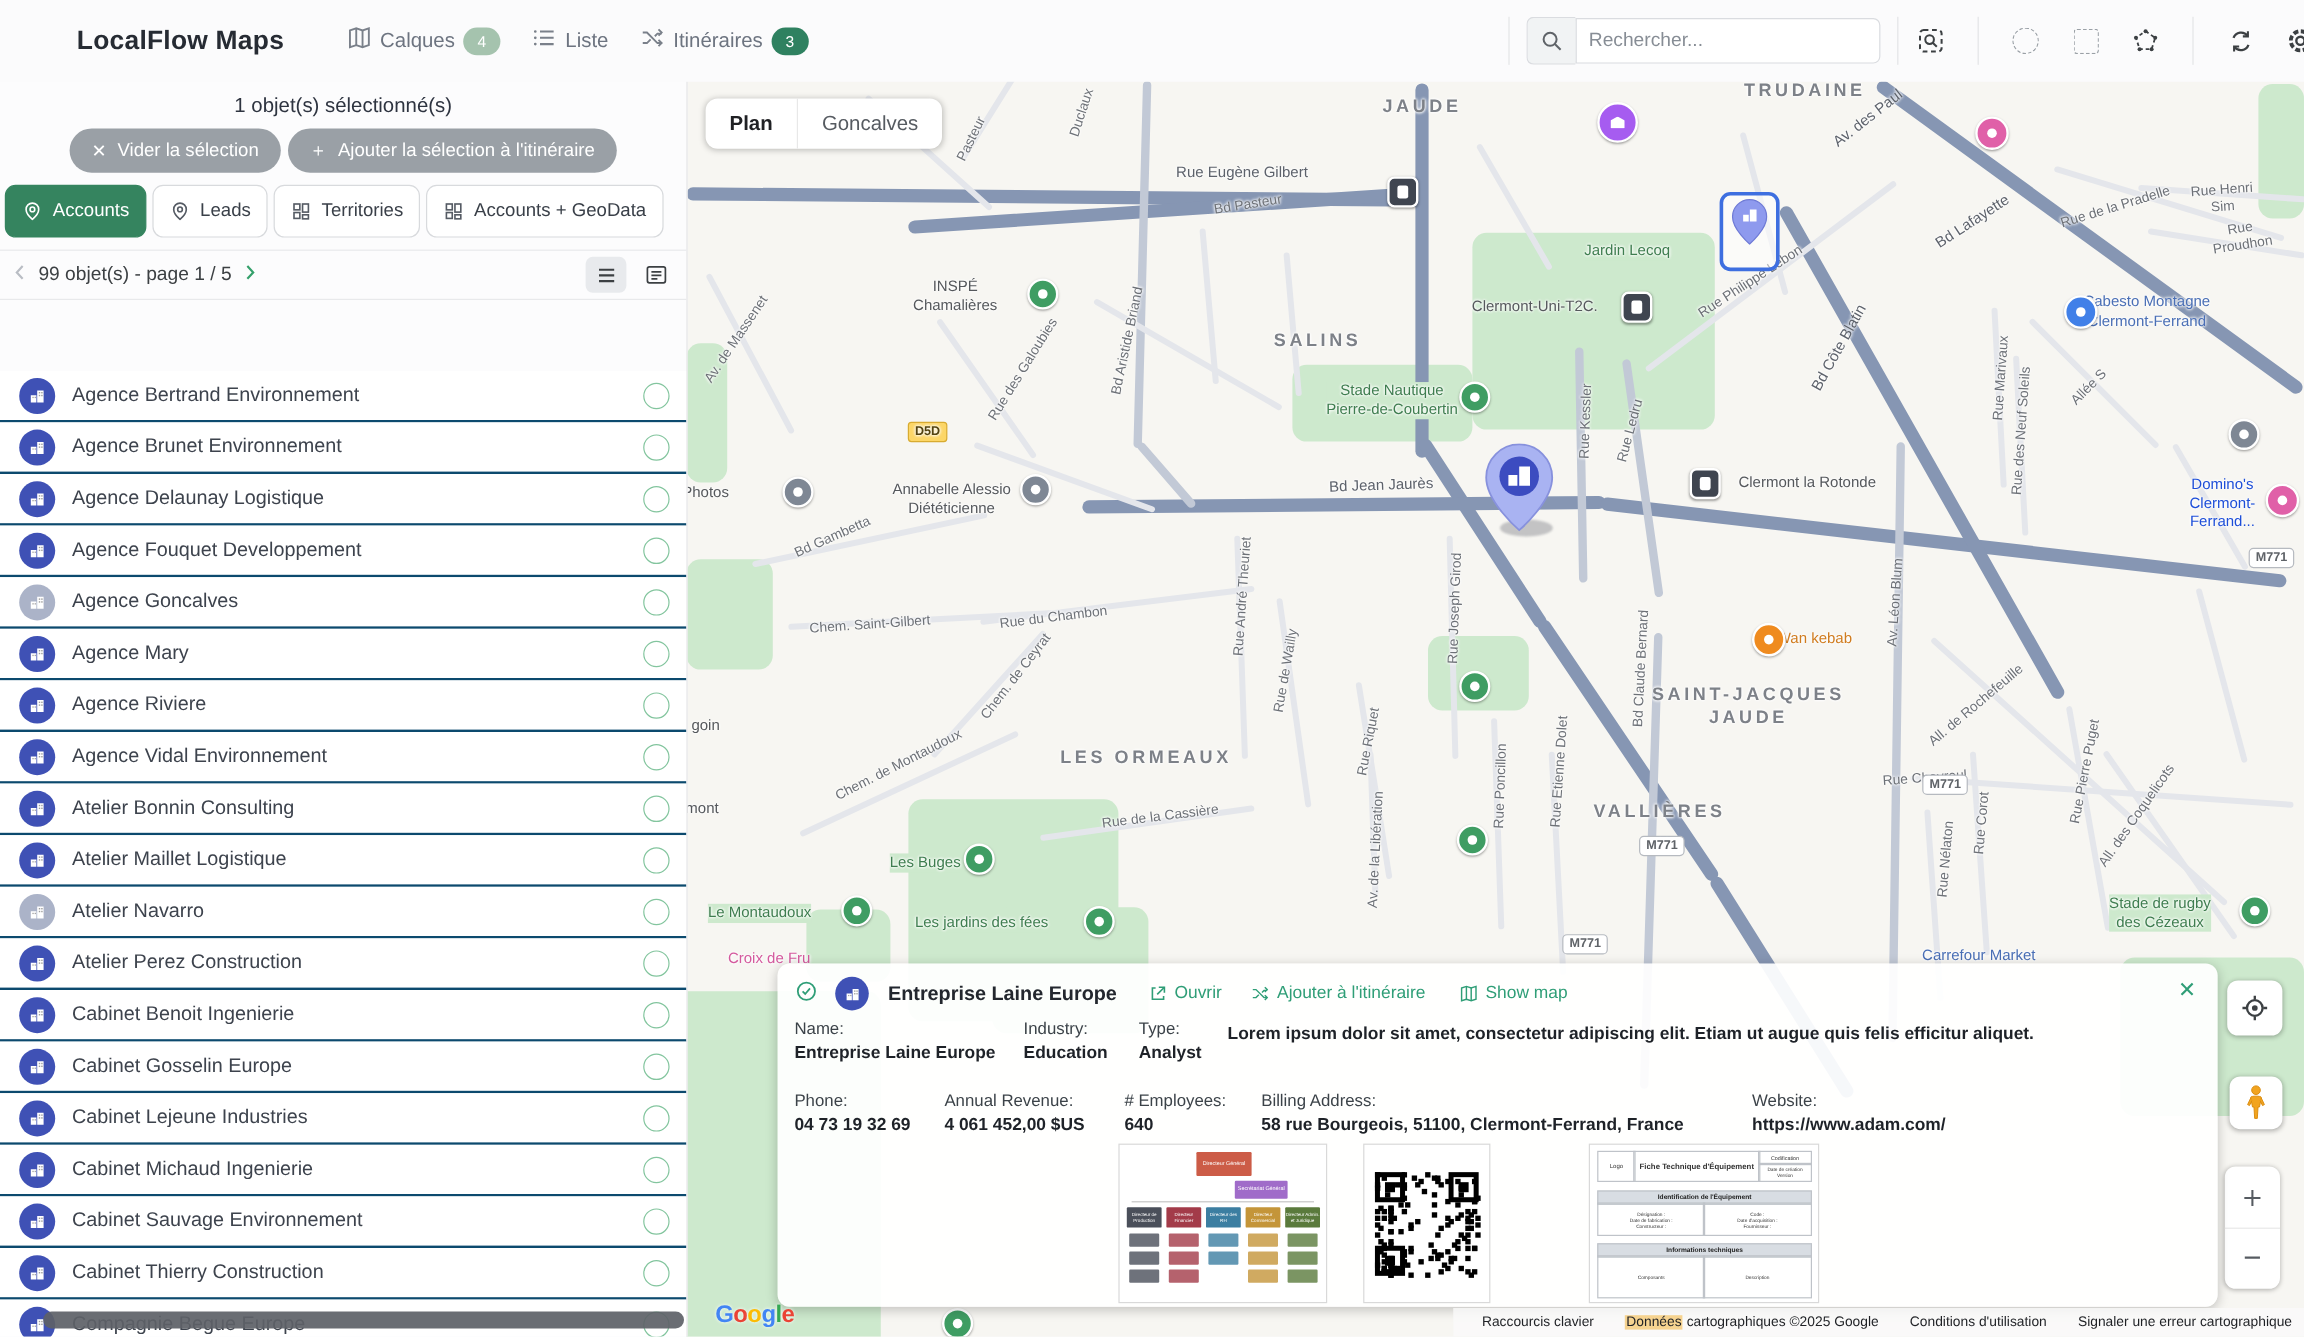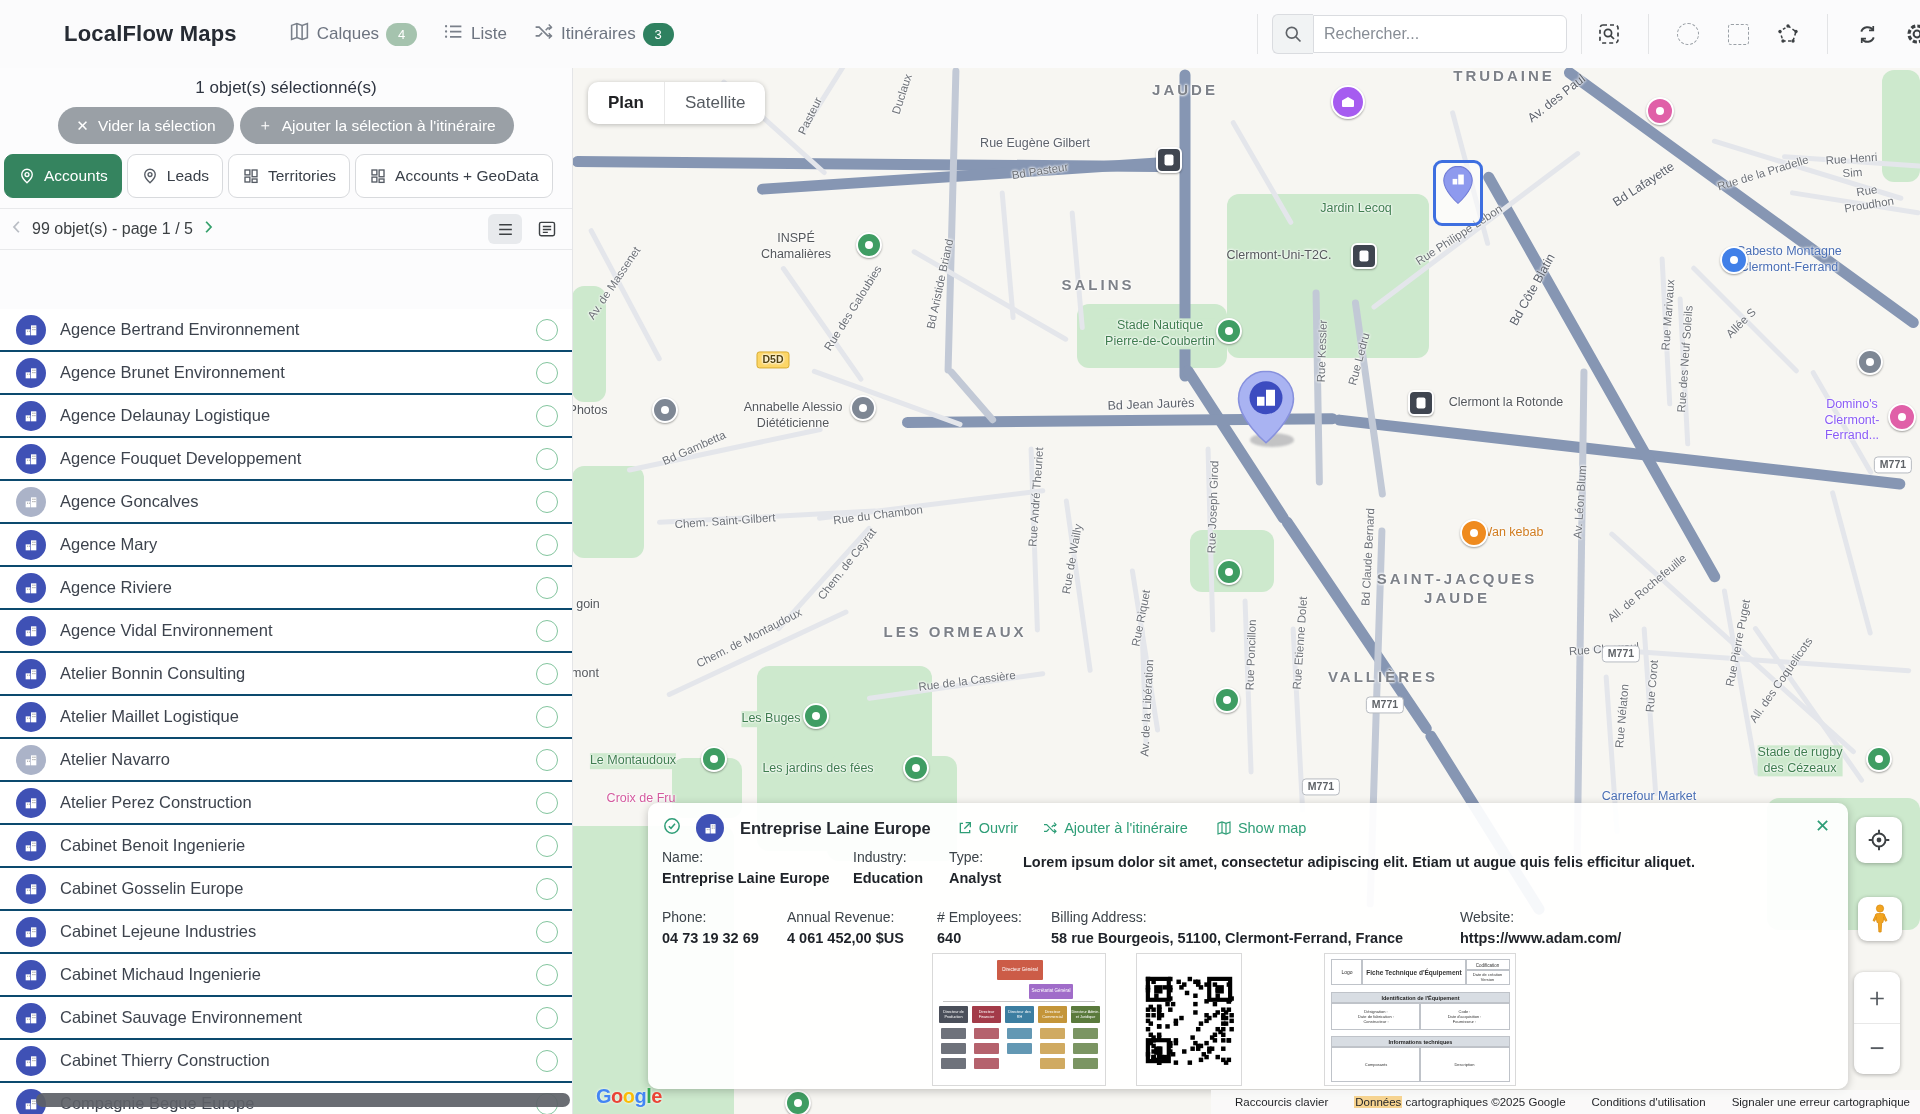--- a/index.html
+++ b/index.html
@@ -69,21 +69,21 @@
   .r2{height:5px;background:#e4e6eb;}
   .lbl{position:absolute;z-index:4;white-space:pre-line;text-align:center;
     text-shadow:0 0 3px #fff,0 0 3px #fff,0 0 2px #fff;line-height:1.25;}
   .lbl.area{font-size:15px;font-weight:600;color:#7d8188;letter-spacing:3px;}
   .lbl.st{font-size:11.5px;color:#6d7177;}
   .lbl.stM{font-size:12.5px;color:#5d626b;font-weight:500;}
   .lbl.poi{font-size:12.5px;color:#55585c;font-weight:500;}
   .lbl.park{font-size:12.5px;color:#3e7d4f;font-weight:500;}
   .lbl.store{font-size:12.5px;color:#4a6fb5;font-weight:500;}
   .lbl.food{font-size:12.5px;color:#d07c1f;font-weight:500;}
-  .lbl.red{font-size:12.5px;color:#8b5cf6;font-weight:500;}
+  .lbl.red{font-size:12.5px;color:#1d4ed8;font-weight:500;}
   .lbl.pink{font-size:12.5px;color:#d45a9e;font-weight:500;}
   .lbl.badge-m{font-size:10.5px;color:#5f6368;background:#fff;border:1px solid #b6bac0;
     border-radius:4px;padding:1px 5px;font-weight:600;}
   .lbl.badge-d{font-size:10.5px;color:#544а?}
   .lbl.badge-d{font-size:10.5px;color:#54430f;background:#fcd667;border:1px solid #d8ab31;
     border-radius:3px;padding:1px 5px;font-weight:700;}
   .mk{position:absolute;z-index:5;transform:translate(-50%,-50%);border-radius:50%;
     box-shadow:0 1px 2px rgba(0,0,0,.35);border:2px solid #fff;cursor:pointer;}
   .mk::after{content:"";position:absolute;left:50%;top:50%;transform:translate(-50%,-50%);
     width:8px;height:8px;border-radius:50%;background:#fff;}
@@ -894,21 +894,21 @@
             <g transform="translate(15,12) scale(1.2)" fill="#fff">
               <path d="M3 20v-9h7.5v9z"></path>
               <path d="M12 20V4h9v16z"></path>
             </g>
           </svg>
         </div>
       </div>
 
     <div class="maptype">
       <div class="on">Plan</div>
-      <div class="off">Satellite</div>
+      <div class="off">Goncalves</div>
     </div>
 
     <div class="ctl ctl-loc">
       <svg width="26" height="26" viewBox="0 0 24 24" fill="none" stroke="#3c4043" stroke-width="1.8">
           <circle cx="12" cy="12" r="6"></circle>
           <circle cx="12" cy="12" r="2.2" fill="#3c4043" stroke="none"></circle>
           <path d="M12 2.5v3M12 18.5v3M2.5 12h3M18.5 12h3"></path>
         </svg>
     </div>
     <div class="ctl ctl-peg">

